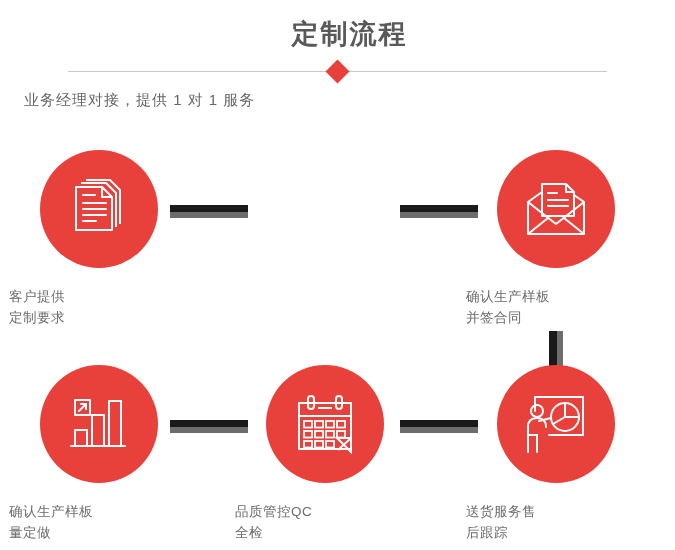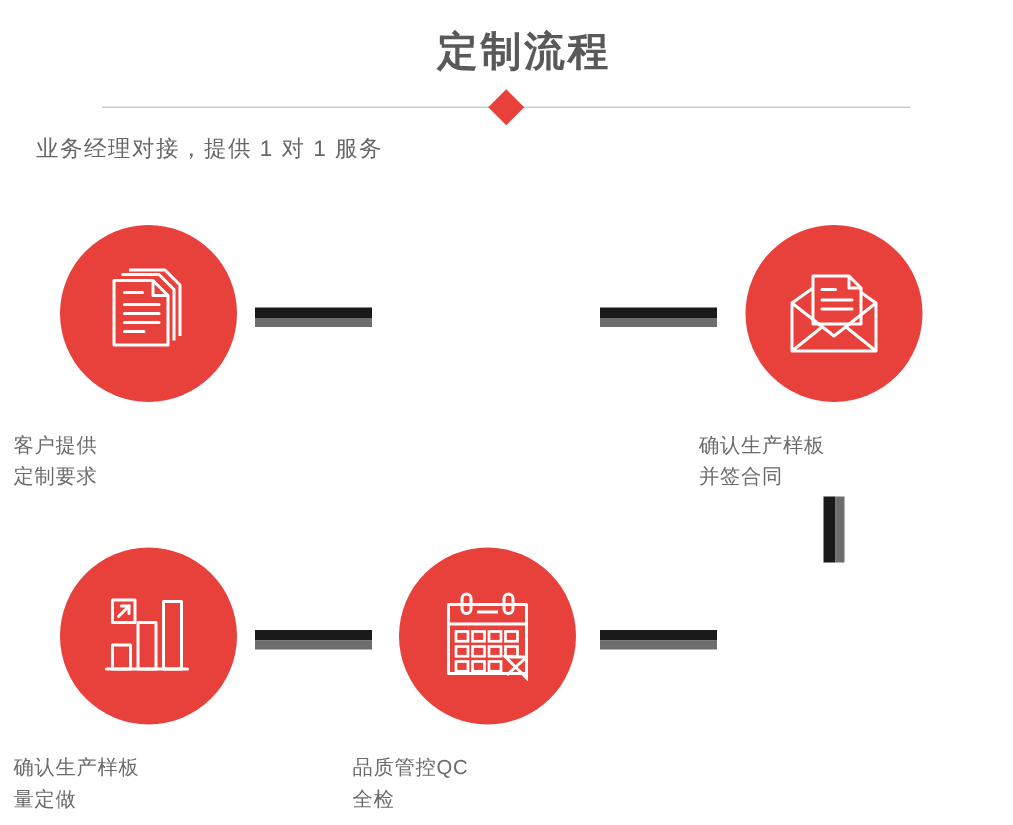--- a/index.html
+++ b/index.html
@@ -269,14 +269,36 @@
           <rect x="32" y="47" width="8" height="6.5"></rect>
           <path d="M43 44 H57 V58 Z" fill="none" stroke="#ffffff" stroke-width="2"></path>
           <line x1="44" y1="56" x2="56" y2="45" stroke-width="2"></line>
         </g>
       </svg>
     </div>
     <div class="node-label">品质管控QC
 全检</div>
   </div>
 
+  <div class="node n6">
+    <div class="circle">
+      <svg width="62" height="62" viewBox="0 0 62 62">
+        <g fill="none" stroke="#ffffff" stroke-width="2" stroke-linejoin="round" stroke-linecap="round">
+          <polyline points="10,18 10,4 58,4 58,42 24,42"></polyline>
+          <circle cx="12" cy="18" r="6"></circle>
+          <path d="M12 25 C5 25 3 29 3 34 V42"></path>
+          <path d="M12 25 C19 25 21 29 21 34"></path>
+          <path d="M3 42 V59"></path>
+          <path d="M12 42 V59"></path>
+          <path d="M3 42 H12"></path>
+          <path d="M14 28 L26 25"></path>
+          <circle cx="40" cy="24" r="14"></circle>
+          <path d="M40 24 L40 10"></path>
+          <path d="M40 24 L54 24"></path>
+          <path d="M40 24 L28 31"></path>
+        </g>
+      </svg>
+    </div>
+    <div class="node-label">送货服务售
+后跟踪</div>
+  </div>
 
 </div>
 
 </body></html>

